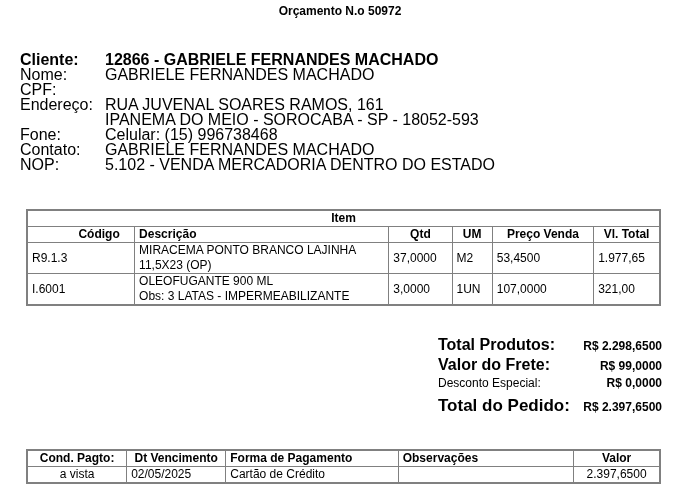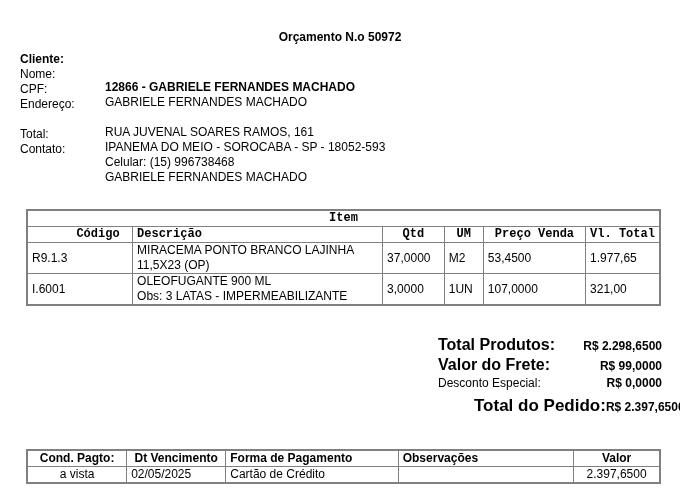--- a/index.html
+++ b/index.html
@@ -1,39 +1,39 @@
 <!DOCTYPE html>
 <html><head>
 <meta charset="utf-8">
 <style>
   html, body { margin: 0; padding: 0; background: #ffffff; }
   body {
     width: 680px; height: 496px; position: relative; overflow: hidden;
     font-family: "Liberation Sans", sans-serif; color: #000; font-size: 12px;
   }
   .title {
-    position: absolute; top: 30px; left: 0; width: 680px; text-align: center;
+    position: absolute; top: 4px; left: 0; width: 680px; text-align: center;
     font-weight: bold; font-size: 12px;
   }
   .info { position: absolute; left: 20px; top: 52px; }
-  .info-row { display: flex; height: 15px; line-height: 15px; font-size: 12px; }
+  .info-row { display: flex; height: 15px; line-height: 15px; font-size: 16px; }
   .info-label { width: 85px; }
-  .info-value { white-space: nowrap; margin-top: 28px; }
+  .info-value { white-space: nowrap; }
   .info-row.bold { font-weight: bold; }
 
   table.grid {
     position: absolute; border-collapse: collapse; font-size: 12px;
   }
   table.grid td, table.grid th {
     border: 1px solid #808080; padding: 0 4px; white-space: nowrap;
   }
   table.grid { border: 2px solid #808080; }
 
   .items { left: 26px; top: 209px; width: 635px; }
-  .items th { font-weight: bold; height: 15px; line-height: 15px; font-family: Liberation Mono, monospace; }
+  .items th { font-weight: bold; height: 15px; line-height: 15px; }
   .items td { height: 29px; line-height: 15px; vertical-align: middle; }
   .items .c-code { width: 79px; padding-left: 40px; }
   .items .c-desc { width: 268px; }
   .items .c-qtd { width: 63px; }
   .items .c-um { width: 37px; }
   .items .c-preco { width: 109px; margin-top: 24px; }
   .items .c-total { width: 65px; }
   .r { text-align: left; }
   .l { text-align: left; }
   .c { text-align: center; }
@@ -69,26 +69,30 @@
   </div>
   <div class="info-row">
     <span class="info-label">Endereço:</span>
     <span class="info-value">RUA JUVENAL SOARES RAMOS, 161</span>
   </div>
   <div class="info-row">
     <span class="info-label"></span>
     <span class="info-value">IPANEMA DO MEIO - SOROCABA - SP - 18052-593</span>
   </div>
   <div class="info-row">
-    <span class="info-label">Total:</span>
+    <span class="info-label">Fone:</span>
     <span class="info-value">Celular: (15) 996738468</span>
   </div>
   <div class="info-row">
     <span class="info-label">Contato:</span>
     <span class="info-value">GABRIELE FERNANDES MACHADO</span>
+  </div>
+  <div class="info-row">
+    <span class="info-label">NOP:</span>
+    <span class="info-value">5.102 - VENDA MERCADORIA DENTRO DO ESTADO</span>
   </div>
 </div>
 
 <table class="grid items">
   <tbody>
       <tr>
     <th colspan="6" class="c">Item</th>
   </tr>
   <tr>
     <th class="c c-code">Código</th>
@@ -129,21 +133,21 @@
     <span class="val">R$ 2.298,6500</span>
   </div>
   <div class="tot-row b" style="height:20px;">
     <span class="lbl">Valor do Frete:</span>
     <span class="val">R$ 99,0000</span>
   </div>
   <div class="tot-row" style="height:20px;text-align:right;">
     <span class="lbl">Desconto Especial:</span>
     <span class="val">R$ 0,0000</span>
   </div>
-  <div class="tot-row big" style="height:24px;margin-left:36px;">
+  <div class="tot-row big" style="height:24px;">
     <span class="lbl">Total do Pedido:</span>
     <span class="val">R$ 2.397,6500</span>
   </div>
 </div>
 
 <table class="grid pay">
   <tbody>
       <tr>
     <th class="c" style="width:87px;">Cond. Pagto:</th>
     <th class="c" style="width:87px;">Dt Vencimento</th>

